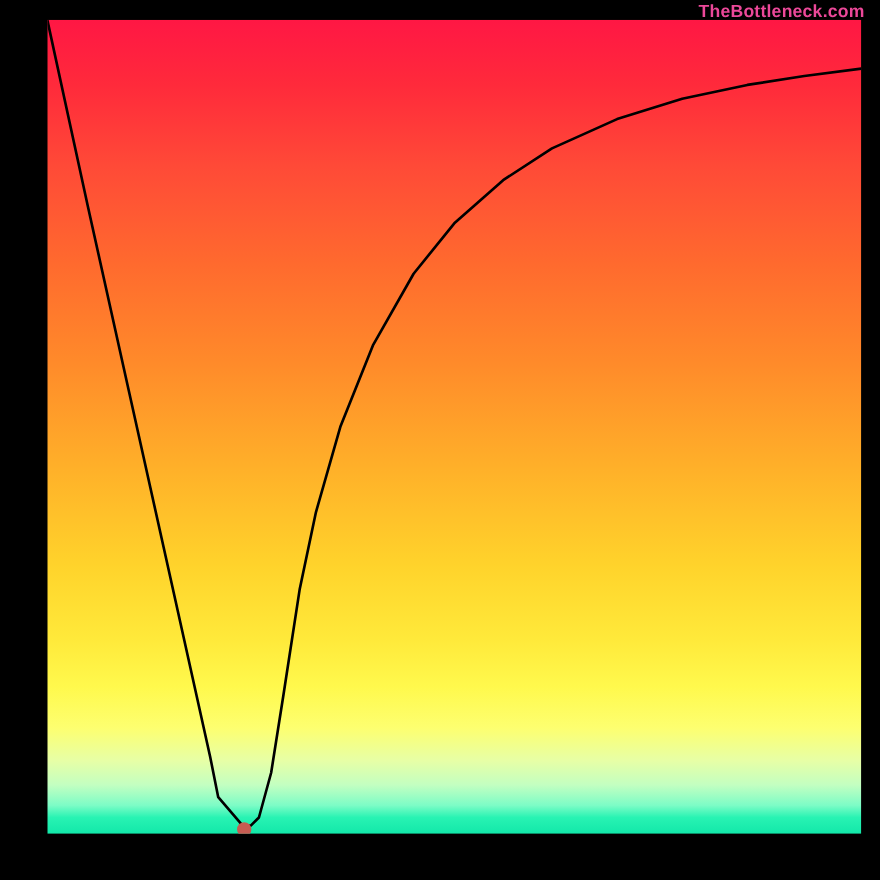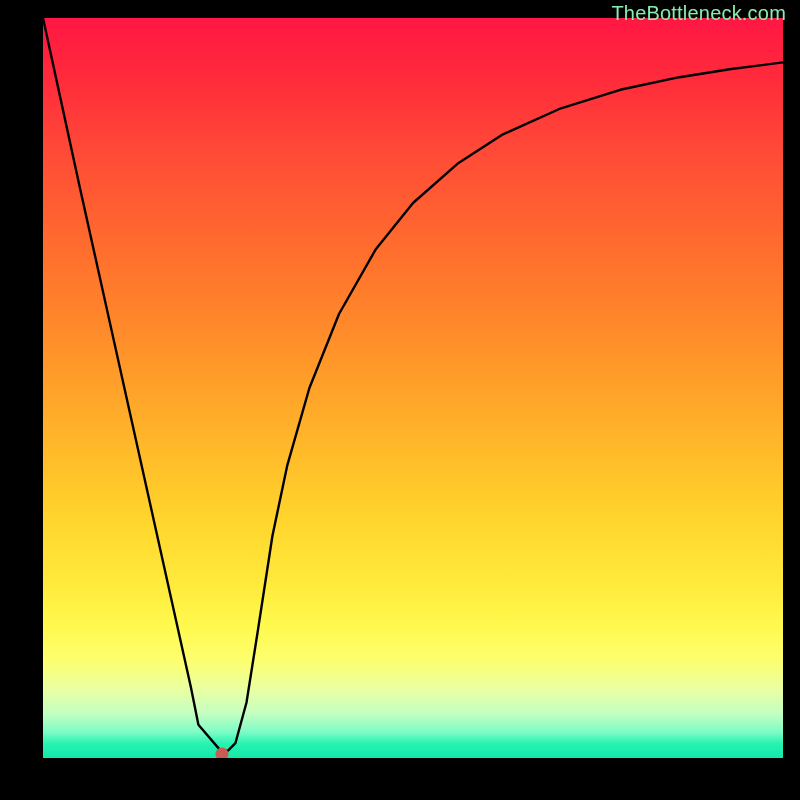--- a/index.html
+++ b/index.html
@@ -55,23 +55,23 @@
     width: 13px;
     height: 13px;
     border-radius: 50%;
     background: #c65c52;
     transform: translate(-50%, -50%);
   }
   .watermark {
     position: absolute;
     top: 2px;
     right: 14px;
-    color: #86efac;
-    font-size: 20px;
-    font-weight: 400;
+    color: #ec4899;
+    font-size: 16px;
+    font-weight: 700;
     letter-spacing: 0.2px;
   }
 </style>
 </head>
 <body>
 
 <div class="frame">
   <div class="inner">
     <div class="gradient"></div>
     <svg class="plot" viewBox="0 0 740 740" preserveAspectRatio="none">

